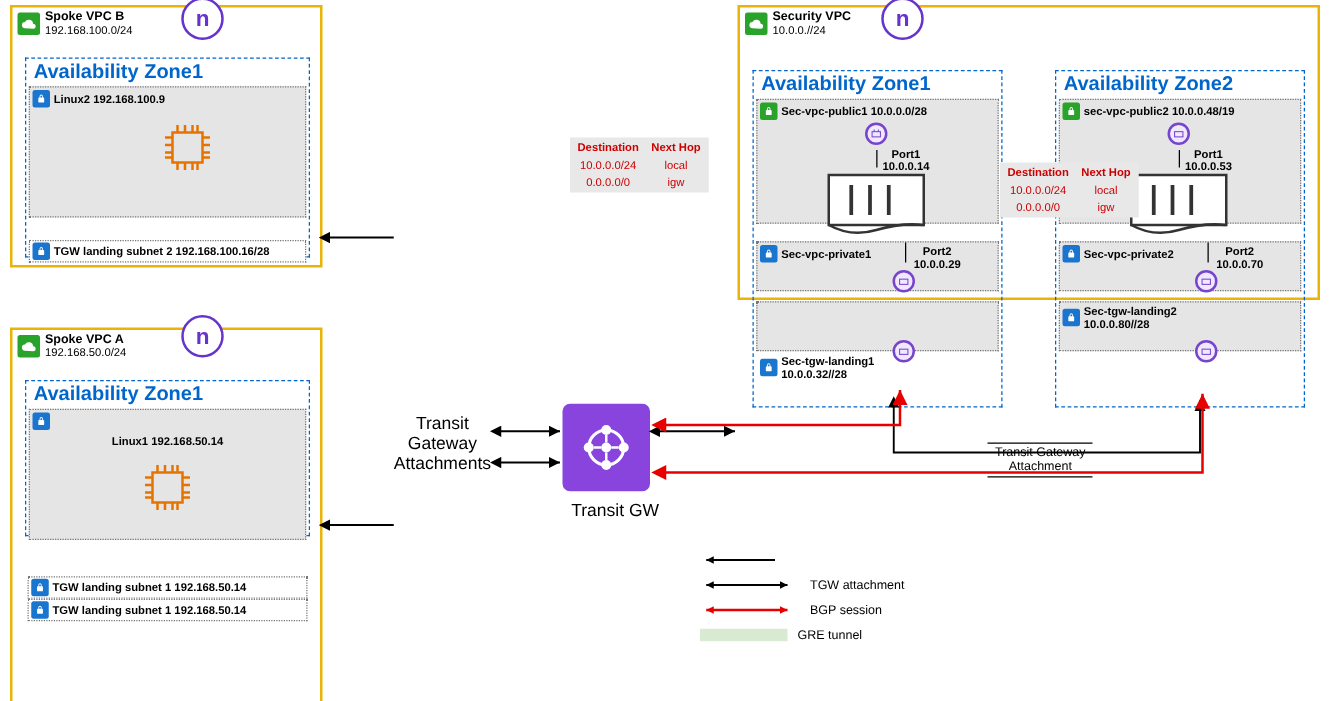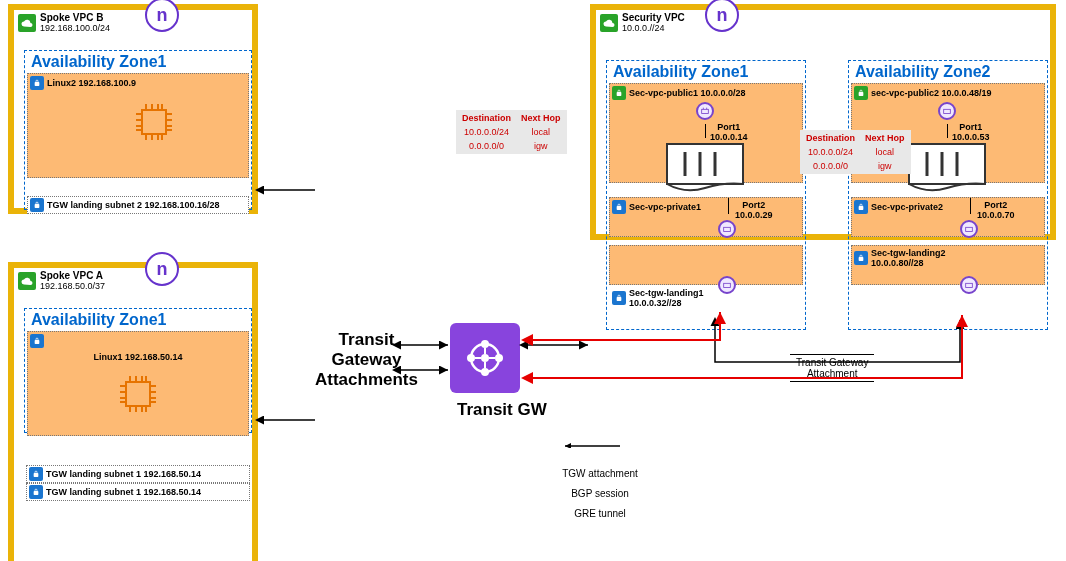--- a/index.html
+++ b/index.html
@@ -1,39 +1,39 @@
 <!DOCTYPE html>
 <html><head>
 <meta charset="utf-8">
 <style>
   * { box-sizing: border-box; }
   body { margin: 0; font-family: Arial, sans-serif; font-size: 10px; background: #fff; width: 1066px; height: 561px; position: relative; }
-  .vpc-box { position: absolute; border: 6px solid #eab308; background: #fff; }
+  .vpc-box { position: absolute; border: 2px solid #eab308; background: #fff; }
   .vpc-header { display: flex; align-items: center; gap: 4px; padding: 2px 4px; }
   .vpc-icon { width: 18px; height: 18px; background: #29a329; border-radius: 2px; display: flex; align-items: center; justify-content: center; }
   .vpc-icon svg { width: 12px; height: 12px; }
   .vpc-title { font-weight: bold; font-size: 10px; }
   .vpc-cidr { font-size: 9px; }
   .az-box { position: absolute; border-top: 1.5px dashed #0066cc; border-left: 1.5px dashed #0066cc; border-right: 1.5px dashed #0066cc; border-bottom: 1.5px dashed #0066cc; padding: 2px; }
   .az-label { color: #0066cc; font-size: 16px; font-weight: bold; padding-left: 4px; }
   .subnet-box { border: 1px dotted #777; background: #fff; display: flex; align-items: center; gap: 3px; padding: 1px 2px; margin-top: 2px; }
-  .subnet-box-tall { border: 1px dotted #777; background: #fdba74; padding: 2px; margin-top: 2px; position: relative; }
+  .subnet-box-tall { border: 1px dotted #777; background: #e5e5e5; padding: 2px; margin-top: 2px; position: relative; }
   .subnet-text { font-size: 9px; font-weight: bold; }
   .lock-icon { width: 14px; height: 14px; background: #1a75cf; border-radius: 2px; display: flex; align-items: center; justify-content: center; flex-shrink: 0; }
   .lock-icon.green { background: #29a329; }
   .cpu-icon { width: 48px; height: 48px; position: relative; margin: 8px auto; display: block; }
   .n-badge { width: 34px; height: 34px; border-radius: 50%; border: 2px solid #6633cc; display: flex; align-items: center; justify-content: center; font-size: 18px; font-weight: bold; color: #6633cc; background: #fff; position: absolute; }
   .route-table { position: absolute; background: #e8e8e8; font-size: 9px; }
   .route-table th, .route-table td { padding: 1px 4px; text-align: center; }
   .route-table .red { color: #cc0000; }
   .nic-badge { width: 18px; height: 18px; border-radius: 50%; border: 2px solid #7744cc; display: flex; align-items: center; justify-content: center; background: #f0e8ff; position: absolute; }
   .tgw-icon { width: 70px; height: 70px; background: #8844dd; border-radius: 6px; display: flex; align-items: center; justify-content: center; position: absolute; }
-  .tgw-label { position: absolute; font-weight: bold; font-size: 17px; }
+  .tgw-label { position: absolute; font-weight: normal; font-size: 14px; }
   .legend { position: absolute; font-size: 10px; }
-  .legend-row { display: flex; align-items: center; gap: 8px; margin-bottom: 4px; height: 16px; flex-direction: column; }
+  .legend-row { display: flex; align-items: center; gap: 8px; margin-bottom: 4px; height: 16px; }
   .legend-text { font-size: 10px; }
   .port-label { font-size: 9px; font-weight: bold; text-align: center; }
   svg.connector { position: absolute; pointer-events: none; overflow: visible; }
 </style>
 </head>
 <body>
 
 <div class="vpc-box" style="left:8px; top:4px; width:250px; height:210px;">
   <div class="vpc-header">
     <span class="vpc-icon">
@@ -93,21 +93,21 @@
 
 <div class="vpc-box" style="left:8px; top:262px; width:250px; height:320px;">
   <div class="vpc-header">
     <span class="vpc-icon">
         <svg viewBox="0 0 24 24">
           <path fill="#fff" d="M6 19a5 5 0 010-10 7 7 0 0113 3 4 4 0 010 8z"></path>
         </svg>
       </span>
     <div>
       <div class="vpc-title">Spoke VPC A</div>
-      <div class="vpc-cidr">192.168.50.0/37</div>
+      <div class="vpc-cidr">192.168.50.0/24</div>
     </div>
   </div>
   <div class="az-box" style="left:10px; top:40px; width:228px; height:125px;">
     <div class="az-label">Availability Zone1</div>
     <div class="subnet-box-tall" style="height:105px;">
       <div style="display:flex;align-items:center;gap:3px;">
         <span class="lock-icon">
             <svg width="8" height="8" viewBox="0 0 24 24">
               <path fill="#fff" d="M12 2a4 4 0 014 4v3h1a2 2 0 012 2v8a2 2 0 01-2 2H7a2 2 0 01-2-2v-8a2 2 0 012-2h1V6a4 4 0 014-4zm0 2a2 2 0 00-2 2v3h4V6a2 2 0 00-2-2z"></path>
             </svg>

